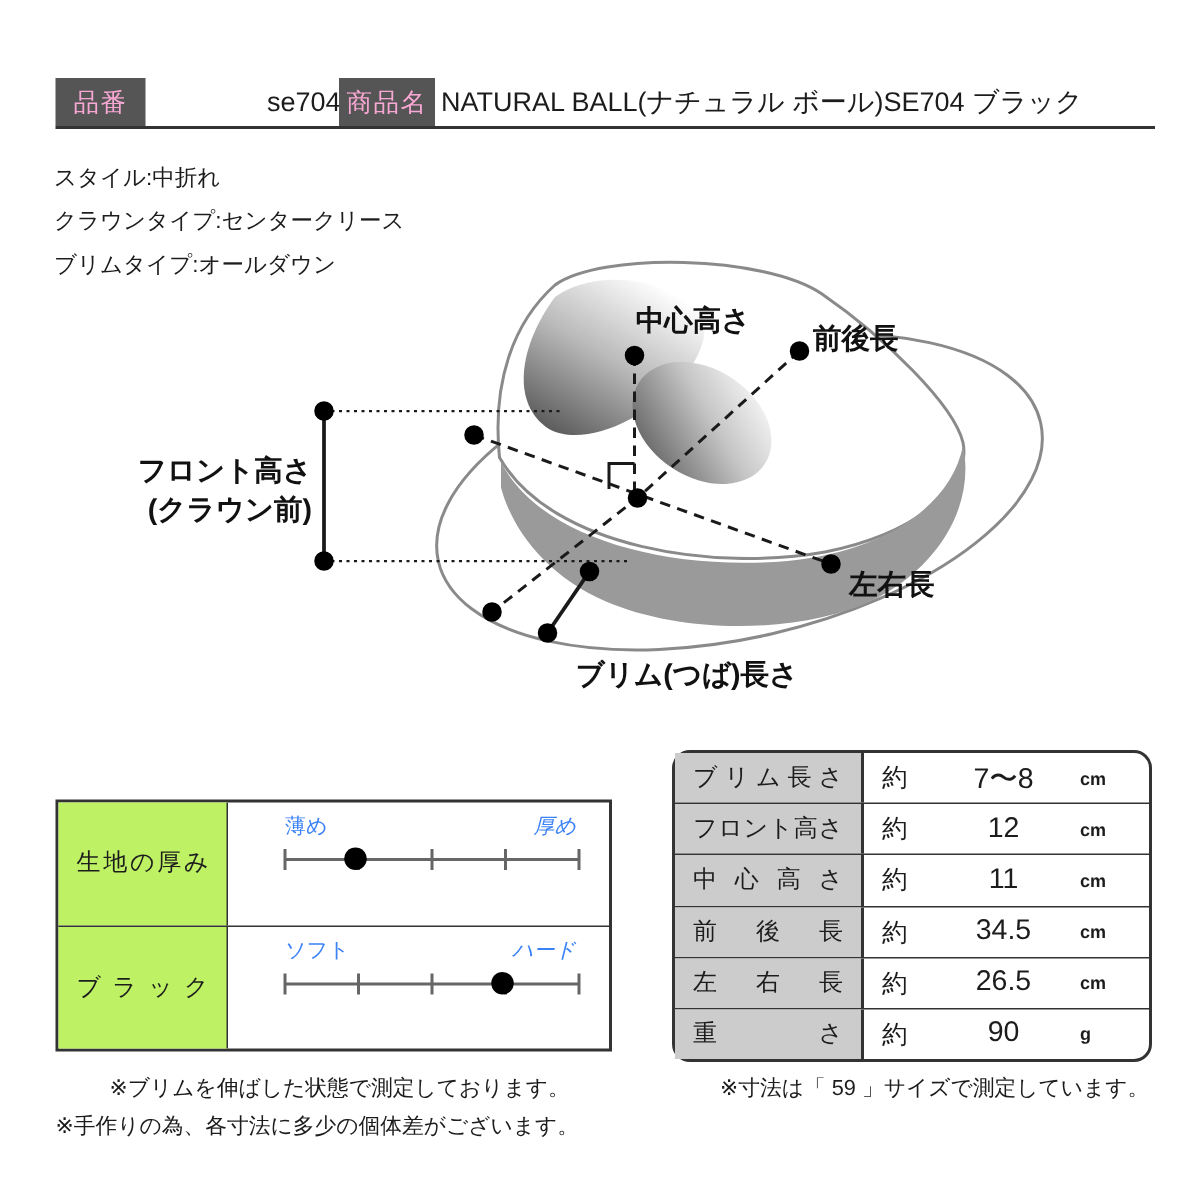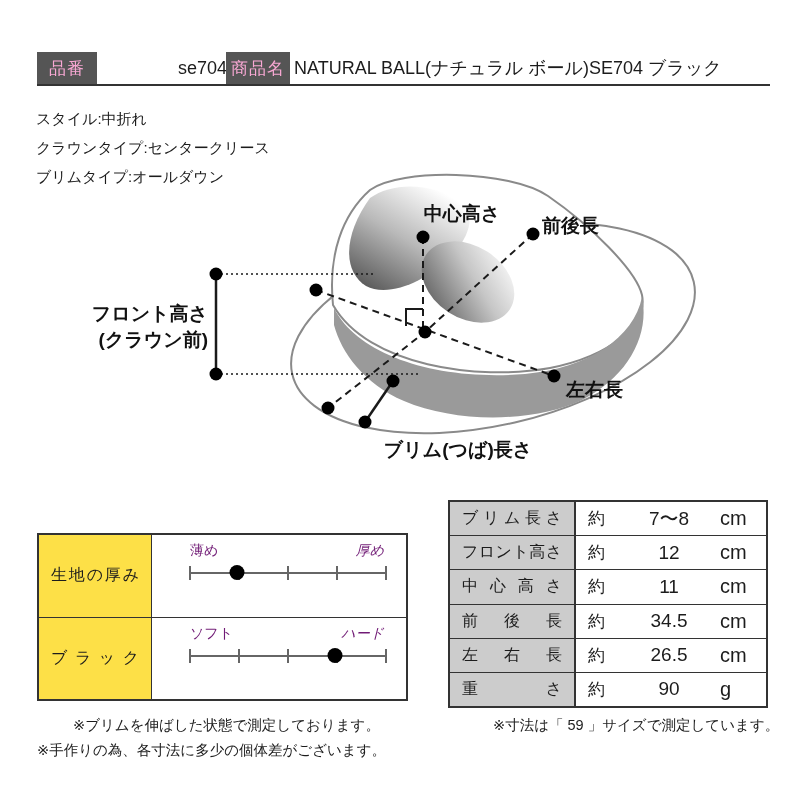--- a/index.html
+++ b/index.html
@@ -18,41 +18,41 @@
   .attr-block{font-size:15px;line-height:29px;}
 
   
   .diag-label{font-size:19px;font-weight:bold;fill:#111111;
               font-family:"Liberation Sans","DejaVu Sans",sans-serif;}
 
   
   .slider-table{border:2px solid #333333;display:flex;flex-direction:column;background:#ffffff;}
   .slider-row{flex:1;display:flex;border-top:1.5px solid #333333;min-height:0;}
   .slider-row:first-child{border-top:none;}
-  .slider-label{width:113px;background:#fde047;border-right:1.5px solid #333333;
+  .slider-label{width:113px;background:#bef264;border-right:1.5px solid #333333;
                 display:flex;align-items:center;padding:0 12px;box-sizing:border-box;font-size:16px;}
   .jtext{width:100%;text-align:justify;text-align-last:justify;}
   .scale-cell{flex:1;position:relative;}
-  .scale-end{position:absolute;top:7px;font-size:14px;color:#701a75;}
+  .scale-end{position:absolute;top:7px;font-size:14px;color:#3b82f6;}
   .scale-left{left:38px;}
   .scale-right{right:22px;font-style:italic;}
   .scale-track{position:absolute;left:38px;width:196px;top:37px;height:2px;background:#666666;}
   .tick{position:absolute;width:2px;height:14px;background:#666666;top:-6px;transform:translateX(-1px);}
   .sdot{position:absolute;width:15px;height:15px;border-radius:50%;background:#000000;
         top:-7px;transform:translateX(-7.5px);}
 
   
   .spec-table{border:2px solid #333333;display:flex;flex-direction:column;background:#ffffff;}
   .spec-row{flex:1;display:flex;border-top:1.5px solid #333333;min-height:0;}
   .spec-row:first-child{border-top:none;}
   .spec-label{width:126px;background:#cccccc;border-right:2px solid #333333;
               display:flex;align-items:center;padding:0 12px;box-sizing:border-box;font-size:16px;}
   .spec-approx{width:46px;display:flex;align-items:center;padding-left:12px;font-size:17px;box-sizing:content-box;}
   .spec-value{flex:1;display:flex;align-items:center;justify-content:center;font-size:19px;text-align:right;}
-  .spec-unit{width:62px;display:flex;align-items:center;padding-left:16px;font-size:20px;box-sizing:border-box;}
+  .spec-unit{width:62px;display:flex;align-items:center;padding-left:16px;font-size:12px;box-sizing:border-box;font-weight:bold;}
 
   
   .footnote{font-size:14.5px;white-space:nowrap;}
 </style>
 </head>
 <body>
 
 <div class="hdr-box abs" style="left:37px;top:52px;width:60px;height:32px;">品番</div>
 <div class="hdr-val center abs" style="left:97px;top:52px;width:123px;height:32px;">se704</div>
 <div class="hdr-box abs" style="left:226px;top:52px;width:64px;height:32px;">商品名</div>
@@ -157,21 +157,21 @@
           <div class="tick" style="left: 50%;"></div>
           <div class="tick" style="left: 75%;"></div>
           <div class="tick" style="left: 100%;"></div>
           <div class="sdot" style="left: 74%; background: rgb(0, 0, 0);"></div>
         </div>
     </div>
   </div>
 
 </div>
 
-<div class="spec-table abs" style="left:448px;top:500px;width:320px;height:208px;">
+<div class="spec-table abs" style="left:448px;top:500px;width:320px;height:208px;border-radius:12px;">
 
   <div class="spec-row">
     <div class="spec-label">
         <span class="jtext">ブリム長さ</span>
       </div>
     <div class="spec-approx">約</div>
     <div class="spec-value">7〜8</div>
     <div class="spec-unit">cm</div>
   </div>
 
@@ -216,13 +216,13 @@
         <span class="jtext">重さ</span>
       </div>
     <div class="spec-approx">約</div>
     <div class="spec-value">90</div>
     <div class="spec-unit">g</div>
   </div>
 </div>
 
 <div class="footnote abs" style="left:37px;top:716px;margin-left:36px;">※ブリムを伸ばした状態で測定しております。</div>
 <div class="footnote abs" style="left:37px;top:741px;">※手作りの為、各寸法に多少の個体差がございます。</div>
-<div class="footnote abs" style="left:493px;top:716px;">※寸法は「 59 」サイズで測定しています。</div>
+<div class="footnote abs" style="left:480px;top:716px;">※寸法は「 59 」サイズで測定しています。</div>
 
 </body></html>

